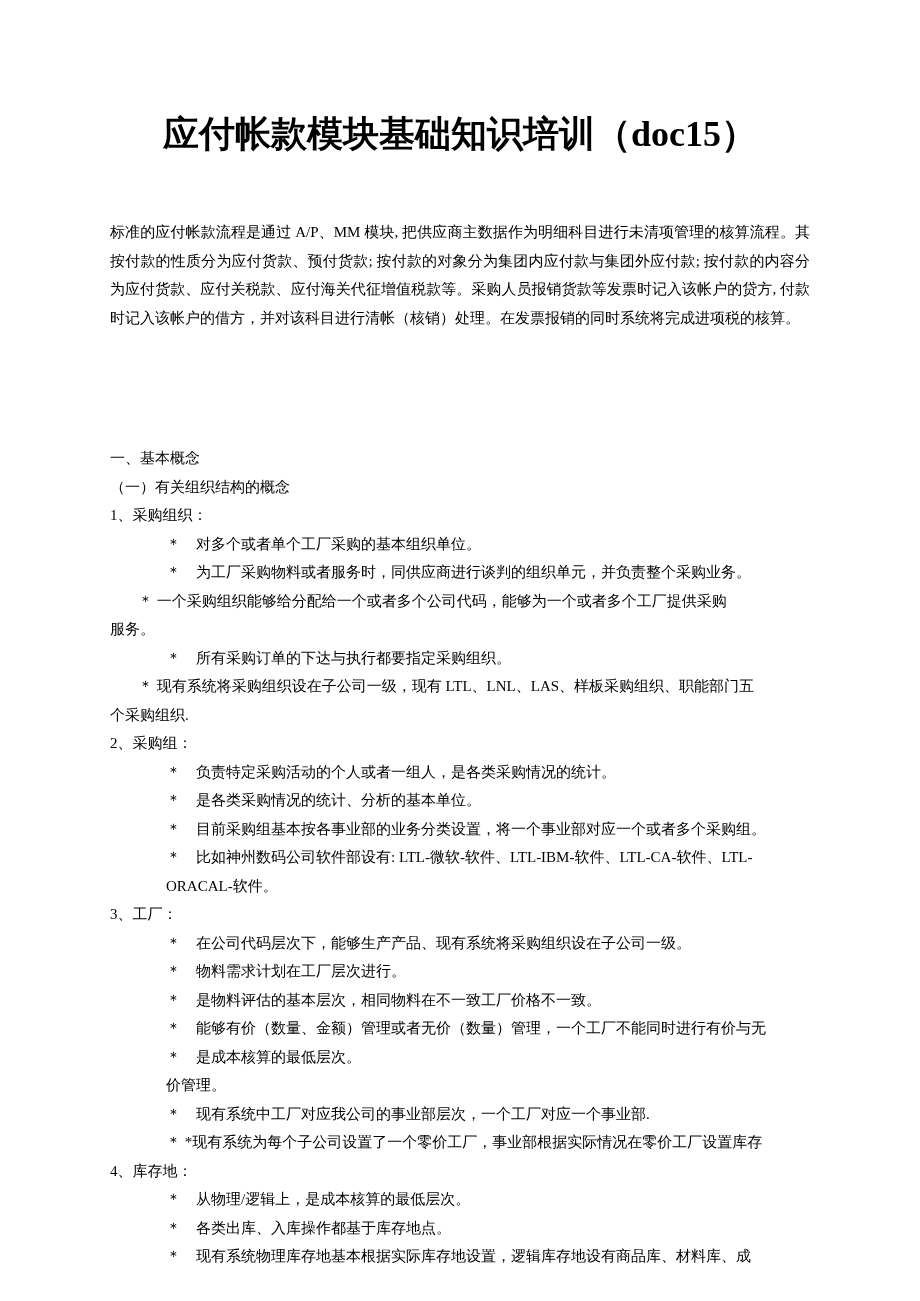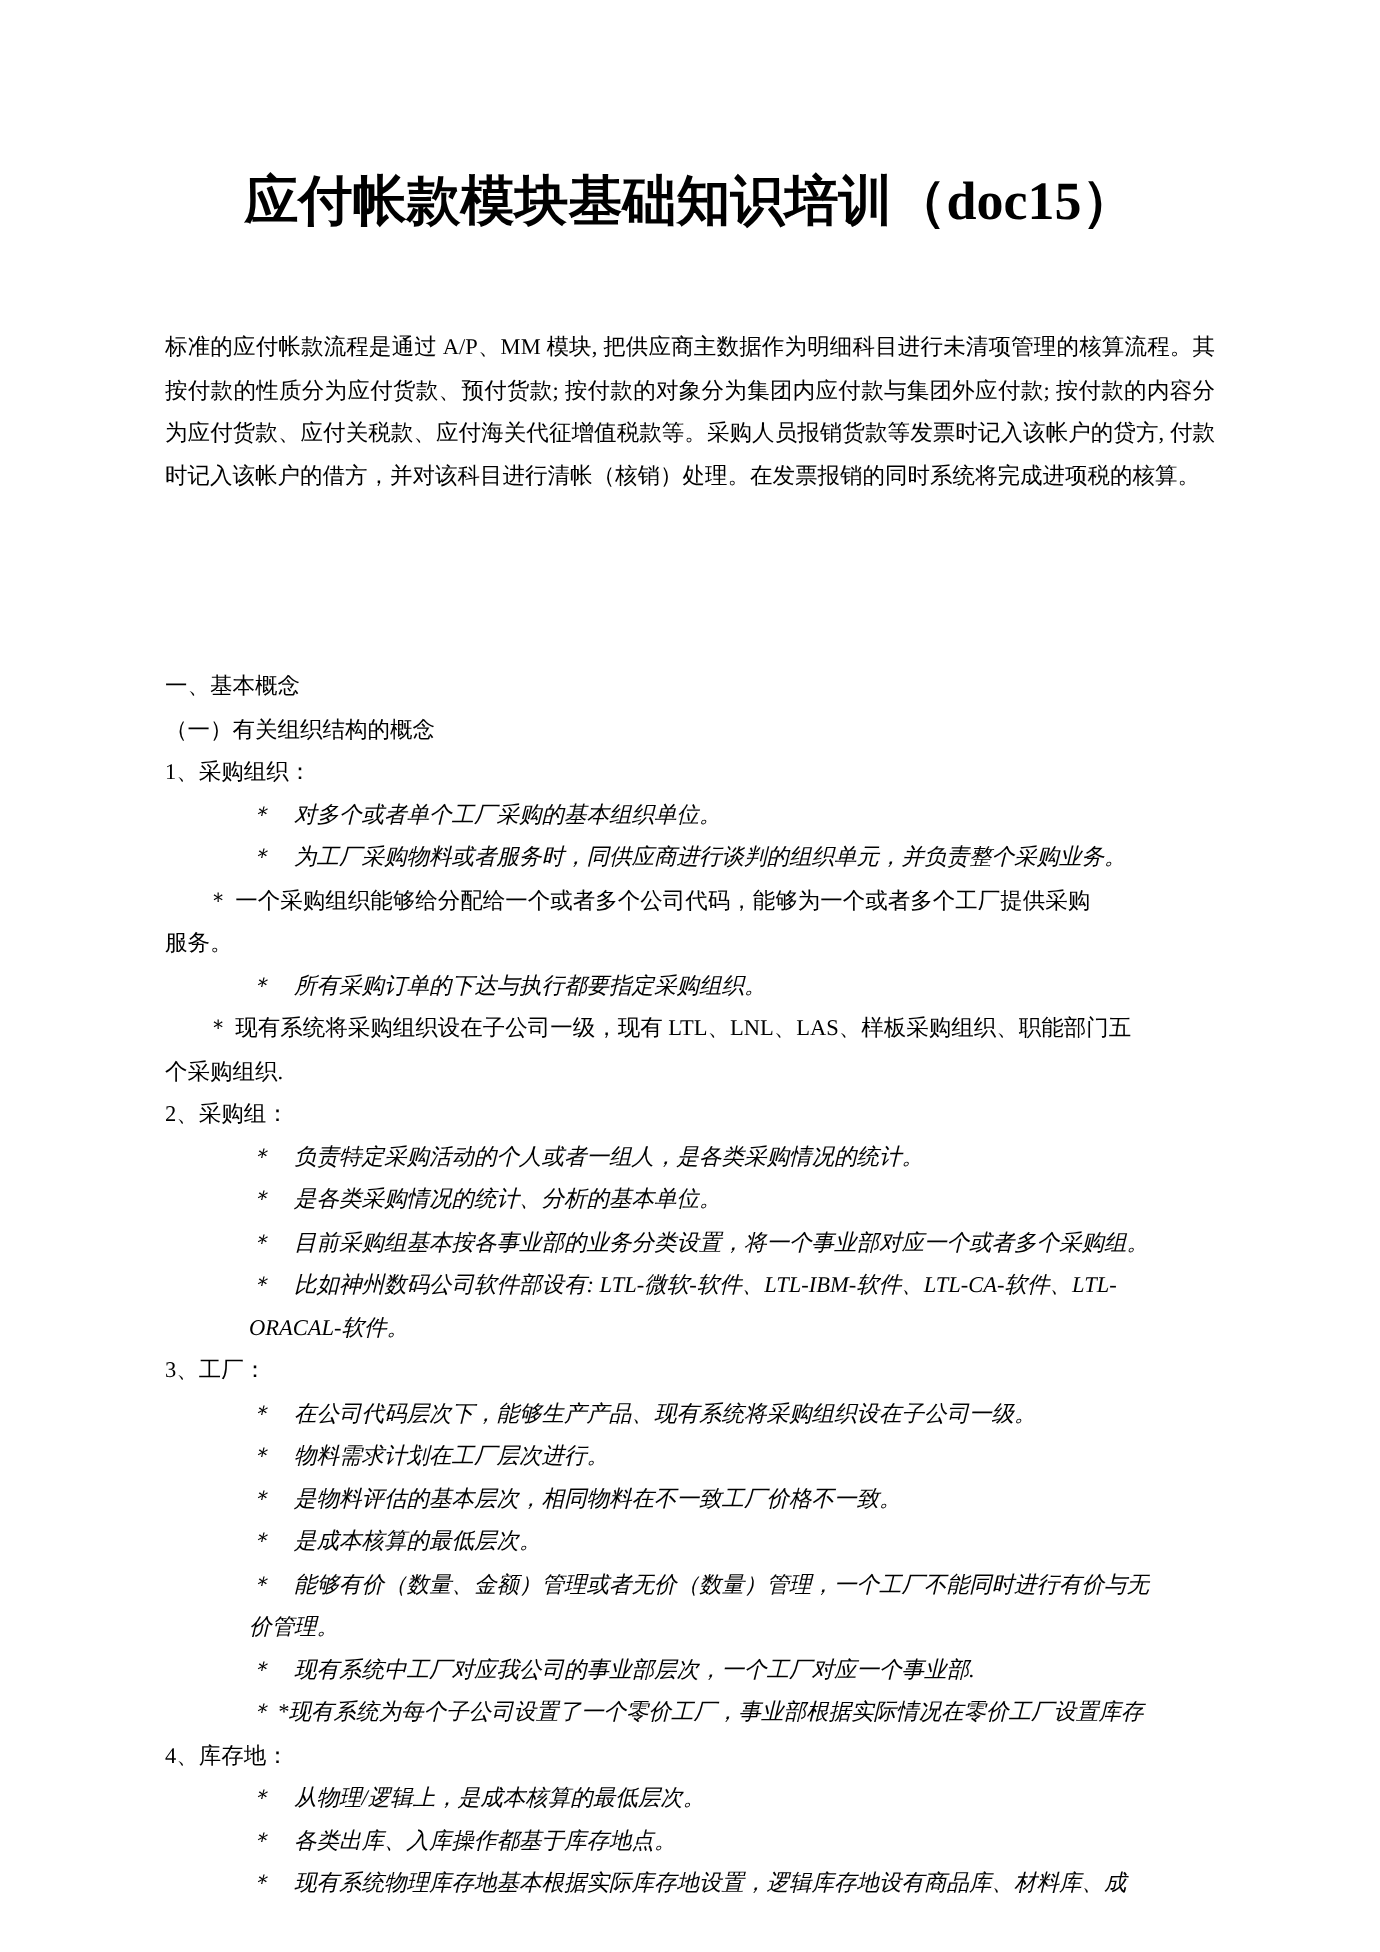--- a/index.html
+++ b/index.html
@@ -23,21 +23,21 @@
     .title .docnum {
       font-family: "Times New Roman", serif;
     }
     .intro {
       text-align: justify;
       margin-bottom: 112px;
     }
     .section-head { margin-top: 4px; }
     .sub-head { }
     .item-head { }
-    .bullet-block { padding-left: 56px; font-style: italic; }
+    .bullet-block { padding-left: 56px; }
     .bullet-line { text-align: justify; }
     .bullet-line-outdent { padding-left: 28px; text-align: justify; }
     .bullet-line-outdent-full { padding-left: 0px; text-align: justify; }
     .bullet-cont { padding-left: 0; text-align: justify; }
   </style>
 </head>
 <body>
 
 <div class="title">
   <span>应付帐款模块基础知识培训（</span><span class="docnum">doc15</span><span>）</span>
@@ -68,22 +68,22 @@
   <div class="bullet-line">＊　目前采购组基本按各事业部的业务分类设置，将一个事业部对应一个或者多个采购组。</div>
   <div class="bullet-line">＊　比如神州数码公司软件部设有: LTL-微软-软件、LTL-IBM-软件、LTL-CA-软件、LTL-</div>
   <div class="bullet-cont">ORACAL-软件。</div>
 </div>
 
 <div class="item-head">3、工厂：</div>
 <div class="bullet-block">
   <div class="bullet-line">＊　在公司代码层次下，能够生产产品、现有系统将采购组织设在子公司一级。</div>
   <div class="bullet-line">＊　物料需求计划在工厂层次进行。</div>
   <div class="bullet-line">＊　是物料评估的基本层次，相同物料在不一致工厂价格不一致。</div>
+  <div class="bullet-line">＊　能够有价（数量、金额）管理或者无价（数量）管理，一个工厂不能同时进行有价与无</div>
   <div class="bullet-line">＊　是成本核算的最低层次。</div>
-  <div class="bullet-line">＊　能够有价（数量、金额）管理或者无价（数量）管理，一个工厂不能同时进行有价与无</div>
   <div class="bullet-cont">价管理。</div>
   <div class="bullet-line">＊　现有系统中工厂对应我公司的事业部层次，一个工厂对应一个事业部.</div>
   <div class="bullet-line">＊ *现有系统为每个子公司设置了一个零价工厂，事业部根据实际情况在零价工厂设置库存</div>
 </div>
 
 <div class="item-head">4、库存地：</div>
 <div class="bullet-block">
   <div class="bullet-line">＊　从物理/逻辑上，是成本核算的最低层次。</div>
   <div class="bullet-line">＊　各类出库、入库操作都基于库存地点。</div>
   <div class="bullet-line">＊　现有系统物理库存地基本根据实际库存地设置，逻辑库存地设有商品库、材料库、成</div>

